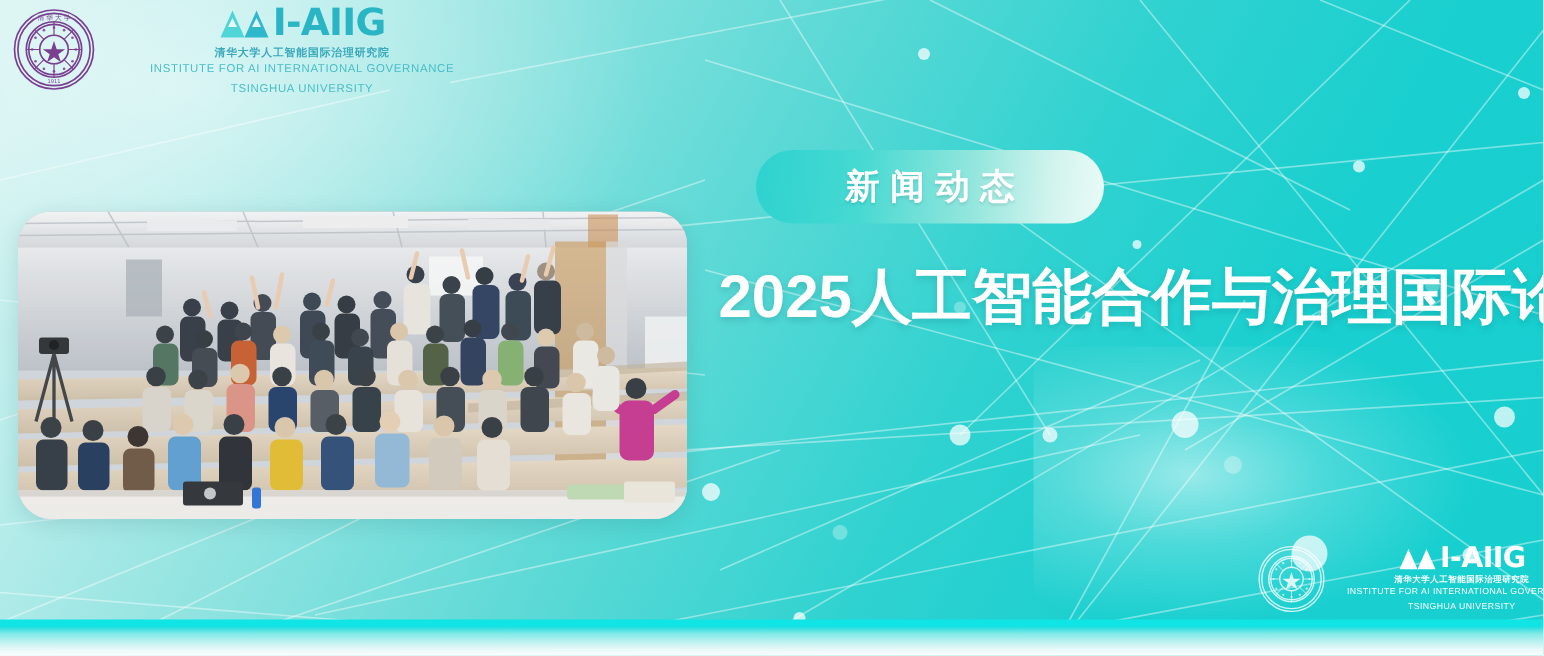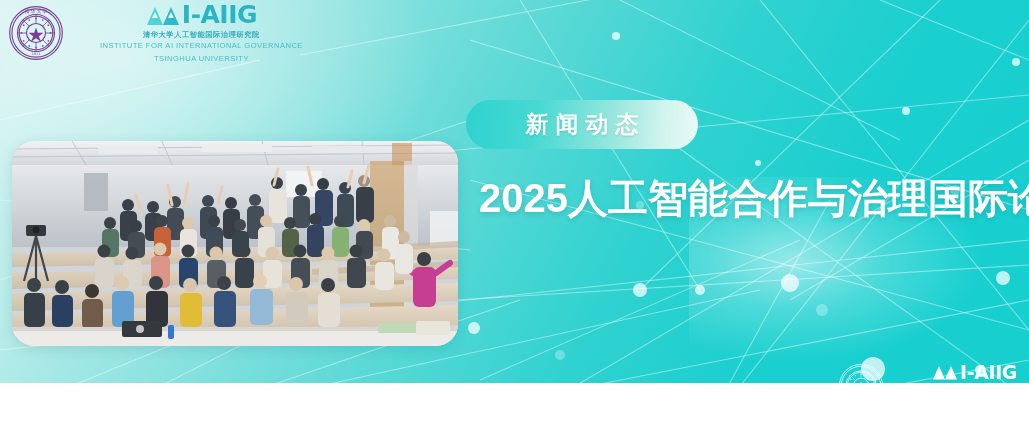--- a/index.html
+++ b/index.html
@@ -6,21 +6,21 @@
     margin: 0;
     padding: 0;
     background: #ffffff;
   }
   body {
     font-family: "Liberation Sans", sans-serif;
   }
   .banner {
     position: relative;
     width: 1029px;
-    height: 383px;
+    height: 437px;
     overflow: hidden;
     background: linear-gradient(118deg,
         #d5f3f1 0%,
         #bdeeec 12%,
         #8fe3e0 28%,
         #5cd9d6 45%,
         #2fd2d0 62%,
         #19cfcf 78%,
         #18cfd0 100%);
   }
@@ -139,21 +139,21 @@
     border-radius: 22px;
     overflow: hidden;
     box-shadow: 0 3px 14px rgba(0,60,70,0.13);
     background: #cfd4d8;
   }
   .photo-wrap svg { display:block; }
 
   
   .news-pill {
     position: absolute;
-    left: 466px;
+    left: 504px;
     top: 100px;
     width: 232px;
     height: 49px;
     border-radius: 25px;
     background: linear-gradient(95deg,
         #2ed2cf 0%,
         #46d9d2 30%,
         #93e6dd 62%,
         #d3f4ee 85%,
         #eafaf6 100%);

